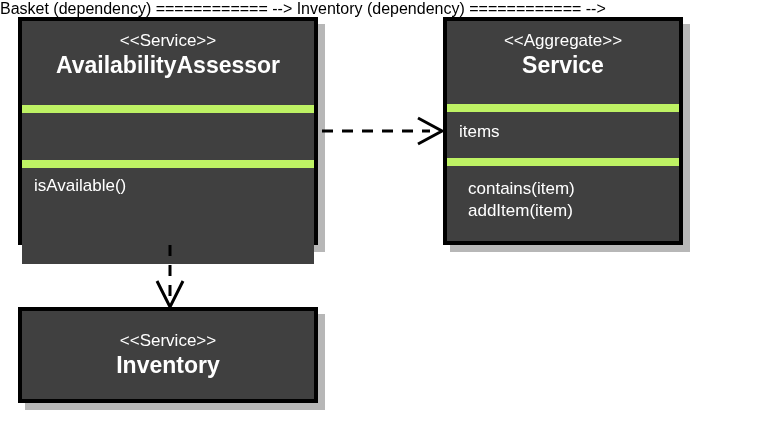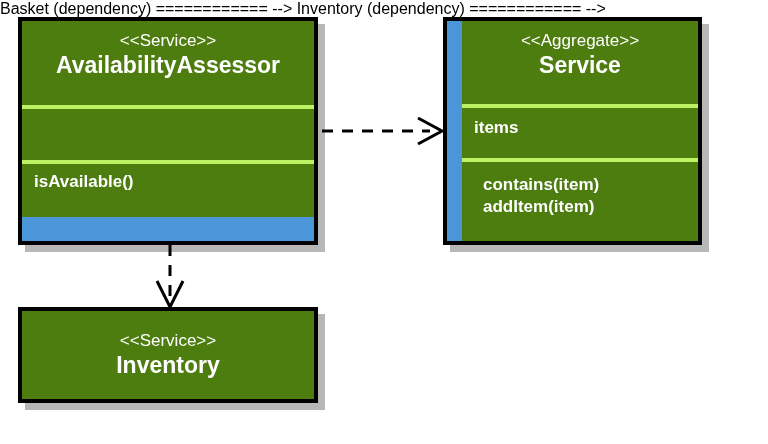--- a/index.html
+++ b/index.html
@@ -21,27 +21,26 @@
   
   .uml-box {
     position: absolute;
     box-sizing: border-box;
     background: #4a96d8;
     border: 4px solid #000000;
     box-shadow: 7px 7px 0 0 #b7b7b7;
   }
   .compartment {
     box-sizing: border-box;
-    background: #4d7c0f;
+    background: #404040;
     color: #ffffff;
     overflow: hidden;
   }
   .compartment.divided {
-    border-top: 4px solid #bef264;
-    font-weight: bold;
+    border-top: 8px solid #bef264;
   }
   .comp-header {
     text-align: center;
     line-height: 1.25;
     padding-top: 9px;
   }
   .stereotype {
     font-size: 17px;
     font-weight: normal;
     display: block;
@@ -82,27 +81,27 @@
   
   <div class="uml-box" style="left:18px; top:17px; width:300px; height:228px;">
 
     <div class="compartment comp-header" style="height:84px;">
       <span class="stereotype">&lt;&lt;Service&gt;&gt;</span>
       <span class="classname">AvailabilityAssessor</span>
     </div>
 
     <div class="compartment divided comp-body comp-empty" style="height:55px;"></div>
 
-    <div class="compartment divided comp-body" style="height:57px;">
+    <div class="compartment divided comp-body" style="height:104px;">
       <span class="member">isAvailable()</span>
     </div>
   </div>
 
   
-  <div class="uml-box" style="left:443px; top:17px; width:259px; height:228px;padding-left:15px;">
+  <div class="uml-box" style="left:443px; top:17px; width:240px; height:228px;">
 
     <div class="compartment comp-header" style="height:83px;">
       <span class="stereotype">&lt;&lt;Aggregate&gt;&gt;</span>
       <span class="classname">Service</span>
     </div>
 
     <div class="compartment divided comp-body" style="height:54px; padding-top:9px;">
       <span class="member">items</span>
     </div>
 

